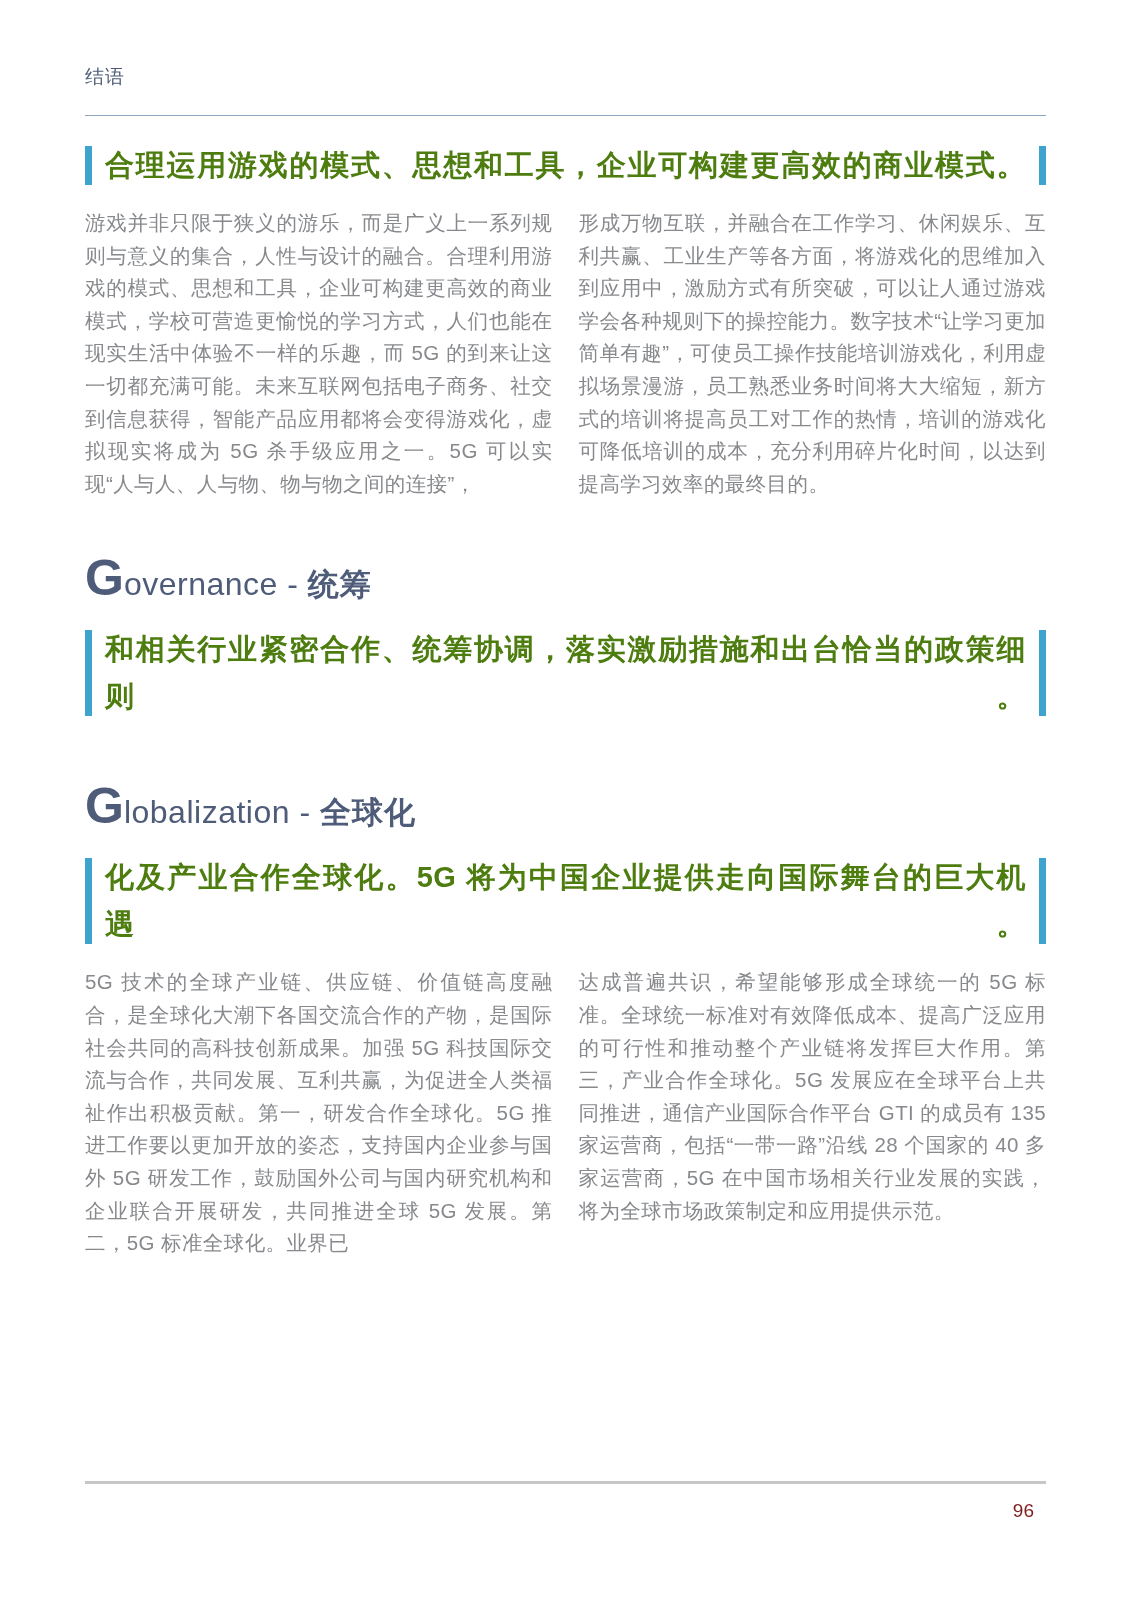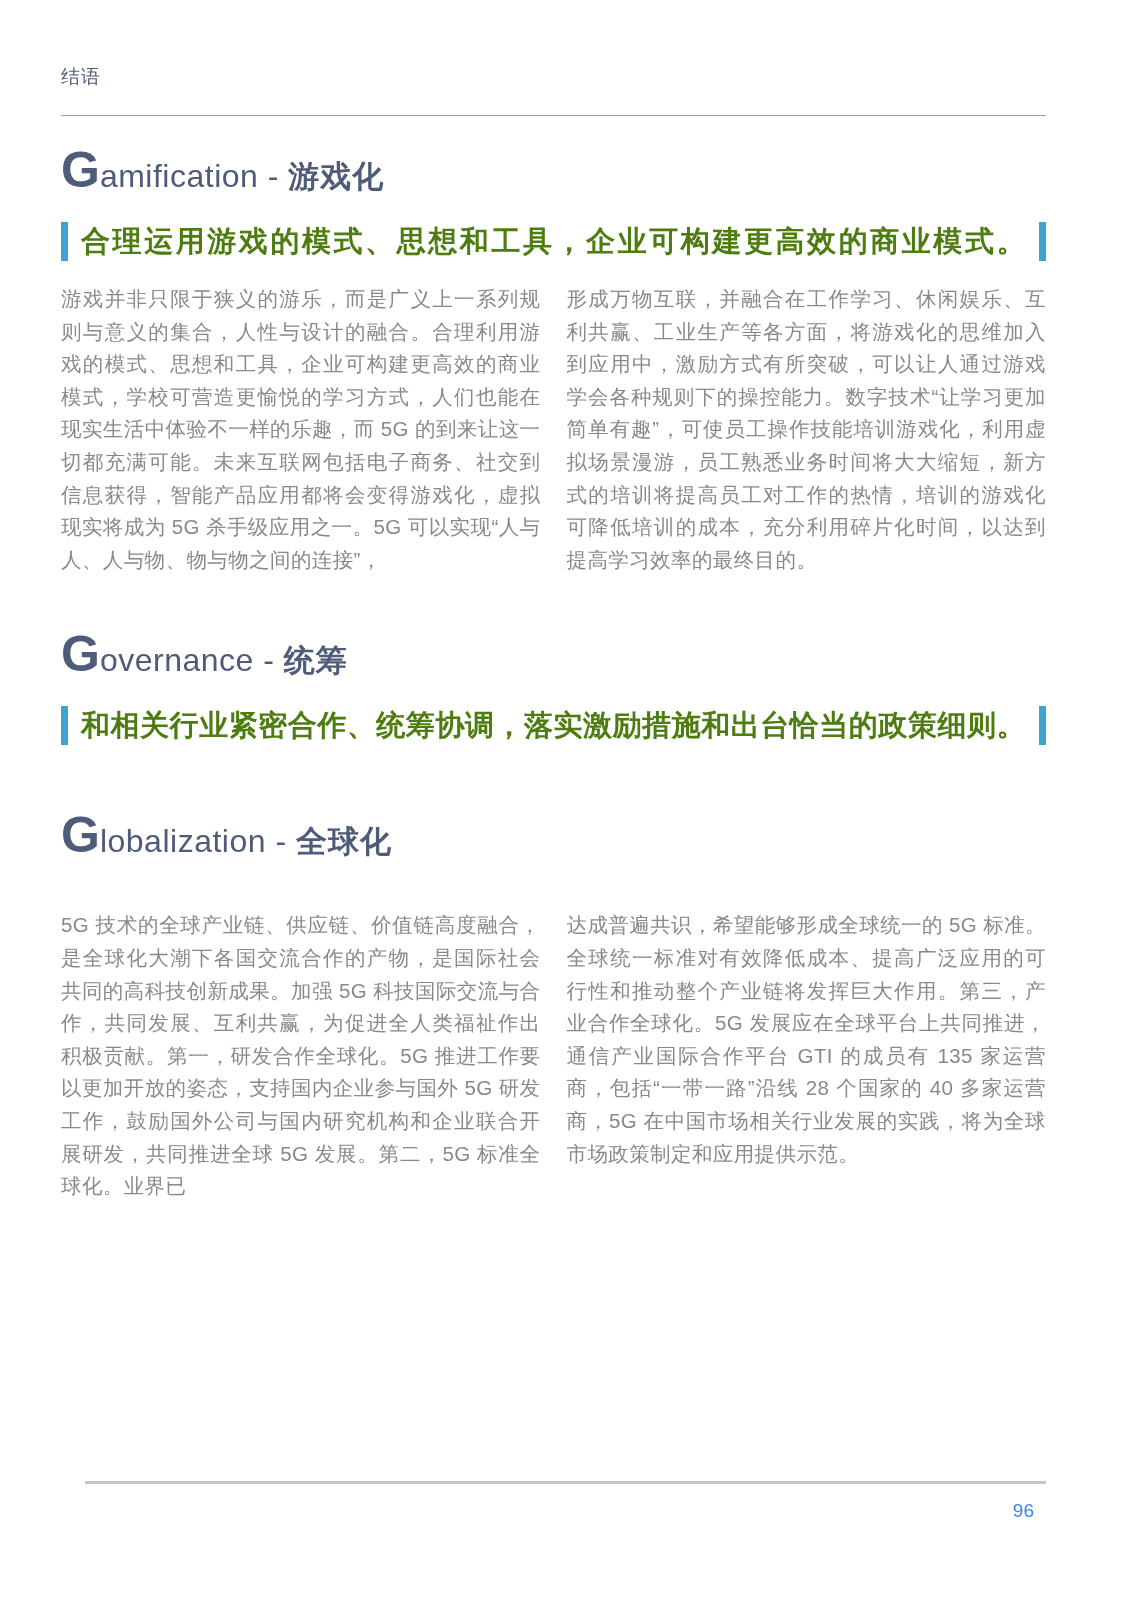--- a/index.html
+++ b/index.html
@@ -6,21 +6,21 @@
   html, body { background: #ffffff; }
   body {
     width: 1131px; height: 1600px;
     font-family: "Liberation Sans", "DejaVu Sans", sans-serif;
     position: relative;
     overflow: hidden;
   }
   .page {
     position: relative;
     width: 1131px; height: 1398px;
-    padding: 64px 85px 0 61px;
+    padding: 64px 85px 0 85px;
   }
   
   .doc-header-label {
     font-size: 19px;
     color: #4d5b77;
     letter-spacing: 1px;
   }
   .doc-header-rule {
     border: none;
     border-top: 1px solid #8ba6bd;
@@ -96,33 +96,32 @@
   }
   .footer-rule {
     border: none;
     border-top: 3px solid #c6c6c6;
   }
   .page-number {
     text-align: right;
     padding-right: 12px;
     margin-top: 16px;
     font-size: 19px;
-    color: #3b82f6;
+    color: #7f1d1d;
   }
 </style>
 </head>
 <body>
 
 <div class="page">
 
   <div class="doc-header-label">结语</div>
   <hr class="doc-header-rule">
 
   <div class="section">
-    <div class="section-heading"><span class="initial">G</span><span class="en-rest">amification - </span><span class="zh">游戏化</span></div>
     <div class="quote">
       <div class="quote-bar"></div>
       <div class="quote-lines">
         <div class="quote-line">合理运用游戏的模式、思想和工具，企业可构建更高效的商业模式。</div>
       </div>
       <div class="quote-bar"></div>
     </div>
     <div class="columns">
       <div class="col">游戏并非只限于狭义的游乐，而是广义上一系列规则与意义的集合，人性与设计的融合。合理利用游戏的模式、思想和工具，企业可构建更高效的商业模式，学校可营造更愉悦的学习方式，人们也能在现实生活中体验不一样的乐趣，而 5G 的到来让这一切都充满可能。未来互联网包括电子商务、社交到信息获得，智能产品应用都将会变得游戏化，虚拟现实将成为 5G 杀手级应用之一。5G 可以实现“人与人、人与物、物与物之间的连接”，</div>
       <div class="col">形成万物互联，并融合在工作学习、休闲娱乐、互利共赢、工业生产等各方面，将游戏化的思维加入到应用中，激励方式有所突破，可以让人通过游戏学会各种规则下的操控能力。数字技术“让学习更加简单有趣”，可使员工操作技能培训游戏化，利用虚拟场景漫游，员工熟悉业务时间将大大缩短，新方式的培训将提高员工对工作的热情，培训的游戏化可降低培训的成本，充分利用碎片化时间，以达到提高学习效率的最终目的。</div>
@@ -140,20 +139,21 @@
     </div>
     <div class="columns">
     </div>
   </div>
 
   <div class="section" style="margin-top:40px;">
     <div class="section-heading"><span class="initial">G</span><span class="en-rest">lobalization - </span><span class="zh">全球化</span></div>
     <div class="quote">
       <div class="quote-bar"></div>
       <div class="quote-lines">
+        <div class="quote-line">化及产业合作全球化。5G 将为中国企业提供走向国际舞台的巨大机遇。</div>
       </div>
       <div class="quote-bar"></div>
     </div>
     <div class="columns">
       <div class="col">5G 技术的全球产业链、供应链、价值链高度融合，是全球化大潮下各国交流合作的产物，是国际社会共同的高科技创新成果。加强 5G 科技国际交流与合作，共同发展、互利共赢，为促进全人类福祉作出积极贡献。第一，研发合作全球化。5G 推进工作要以更加开放的姿态，支持国内企业参与国外 5G 研发工作，鼓励国外公司与国内研究机构和企业联合开展研发，共同推进全球 5G 发展。第二，5G 标准全球化。业界已</div>
       <div class="col">达成普遍共识，希望能够形成全球统一的 5G 标准。全球统一标准对有效降低成本、提高广泛应用的可行性和推动整个产业链将发挥巨大作用。第三，产业合作全球化。5G 发展应在全球平台上共同推进，通信产业国际合作平台 GTI 的成员有 135 家运营商，包括“一带一路”沿线 28 个国家的 40 多家运营商，5G 在中国市场相关行业发展的实践，将为全球市场政策制定和应用提供示范。</div>
     </div>
   </div>
 
   <div class="footer">

